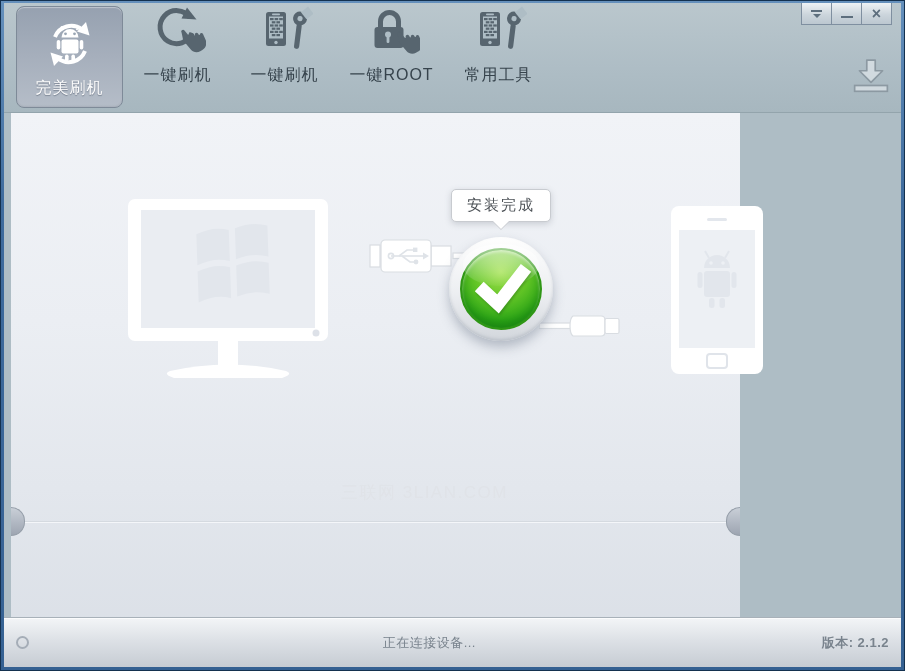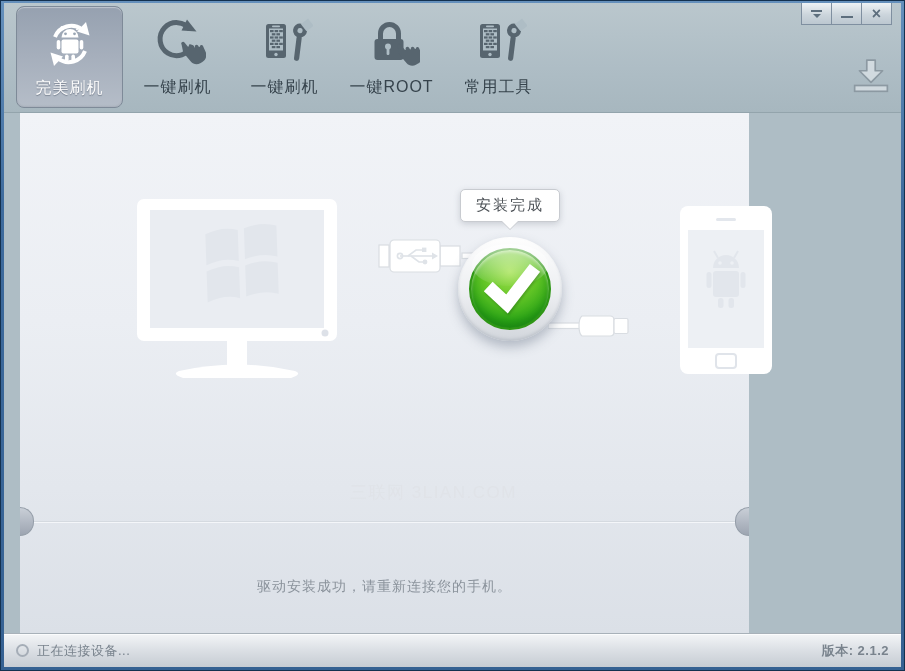--- a/index.html
+++ b/index.html
@@ -18,21 +18,21 @@
 
   
   .toolbar{
     position:absolute; left:0; top:0; right:0; height:110px;
     background:linear-gradient(180deg,#bac7cd 0%,#aebdc5 60%,#a7b7bf 100%);
     border-bottom:1px solid #93a4ac;
     display:flex; align-items:stretch; padding-left:11px;
   }
   .tab{
     width:107px; display:flex; flex-direction:column; align-items:center;
-    justify-content:flex-start; padding-top:12px; cursor:pointer; position:relative;
+    justify-content:flex-start; cursor:pointer; position:relative;
   }
   .tab-icon{ width:56px; height:56px; display:flex; align-items:center; justify-content:center; }
   .tab-label{
     margin-top:6px; font-size:16px; color:#36434c; letter-spacing:1px; white-space:nowrap;
   }
   .tab.selected{
     margin:3px 1px 4px 1px; padding-top:9px;
     border:1px solid #7e8a98;
     border-radius:8px;
     background:linear-gradient(180deg,#96a1b0 0%,#a6afbc 50%,#b5bdc8 100%);
@@ -56,21 +56,20 @@
   }
   .glyph-min{ width:12px; height:2px; background:#5d6e7d; margin-top:6px; }
   .glyph-close{ font-weight:bold; font-size:16px; line-height:1; }
 
   .download-btn{ position:absolute; top:55px; right:11px; z-index:25; cursor:pointer; }
 
   
   .content{
     position:absolute; left:7px; top:110px; width:729px; height:520px;
     background:linear-gradient(180deg,#f1f3f7 0%,#ebeef3 40%,#e3e7ed 72%,#dbe0e7 100%);
-    margin-left:9px;
   }
   .monitor{ position:absolute; left:115px; top:86px; }
   .phone{ position:absolute; left:660px; top:93px; }
 
   .tooltip{
     position:absolute; left:490px; top:76px; transform:translateX(-50%);
     background:#fff; border:1px solid #c8cbd0; border-radius:5px;
     padding:6px 15px; font-size:15px; color:#4d5257; letter-spacing:2px;
     box-shadow:0 2px 6px rgba(90,100,115,.25); z-index:6; white-space:nowrap;
   }
@@ -120,25 +119,25 @@
   .handle-left{ left:0; border-radius:0 15px 15px 0; border:1px solid #949da8; border-left:none; }
   .handle-right{ right:0; border-radius:15px 0 0 15px; border:1px solid #949da8; border-right:none; }
 
   .message{
     position:absolute; left:0; right:0; top:465px; text-align:center;
     font-size:14px; color:#8b939c; letter-spacing:1px;
   }
 
   
   .statusbar{
-    position:absolute; left:0; right:0; bottom:0; height:34px;
+    position:absolute; left:0; right:0; bottom:0; height:50px;
     border-top:1px solid #a8b1b9;
     background:linear-gradient(180deg,#f3f5f7 0%,#dde1e6 45%,#c6ccd3 100%);
     box-shadow:inset 0 1px 0 #fbfcfd;
-    display:flex; align-items:center; padding:0 12px; font-size:13px; color:#79838d;
+    display:flex; align-items:center; padding:0 12px; font-size:13px; color:#79838d;text-align:center;
   }
   .spinner{
     width:13px; height:13px; border:2px solid #a5adb7; border-radius:50%;
     margin-right:8px; flex:none;
   }
   .status-text{ flex:1 1 auto; letter-spacing:.5px; }
   .version-text{ flex:none; letter-spacing:.5px;font-weight:bold; }
 
   .ticon-fill{ fill:#57656f; }
   .ticon-stroke{ stroke:#57656f; fill:none; }
@@ -366,21 +365,20 @@
           <path d="M26 48 L40 61 L64 30" stroke="#ffffff" stroke-width="13" fill="none" stroke-linecap="square"></path>
         </svg>
       </div>
 
       <div class="watermark">三联网 3LIAN.COM</div>
 
       <div class="divider"></div>
       <div class="handle handle-left"></div>
       <div class="handle handle-right"></div>
 
-      <div class="message">驱动安装成功，请重新连接您的手机。</div>
     </div>
 
     <div class="statusbar">
       <span class="spinner"></span>
       <span class="status-text">正在连接设备...</span>
       <span class="version-text">版本: 2.1.2</span>
     </div>
 
   </div>
 </div>

